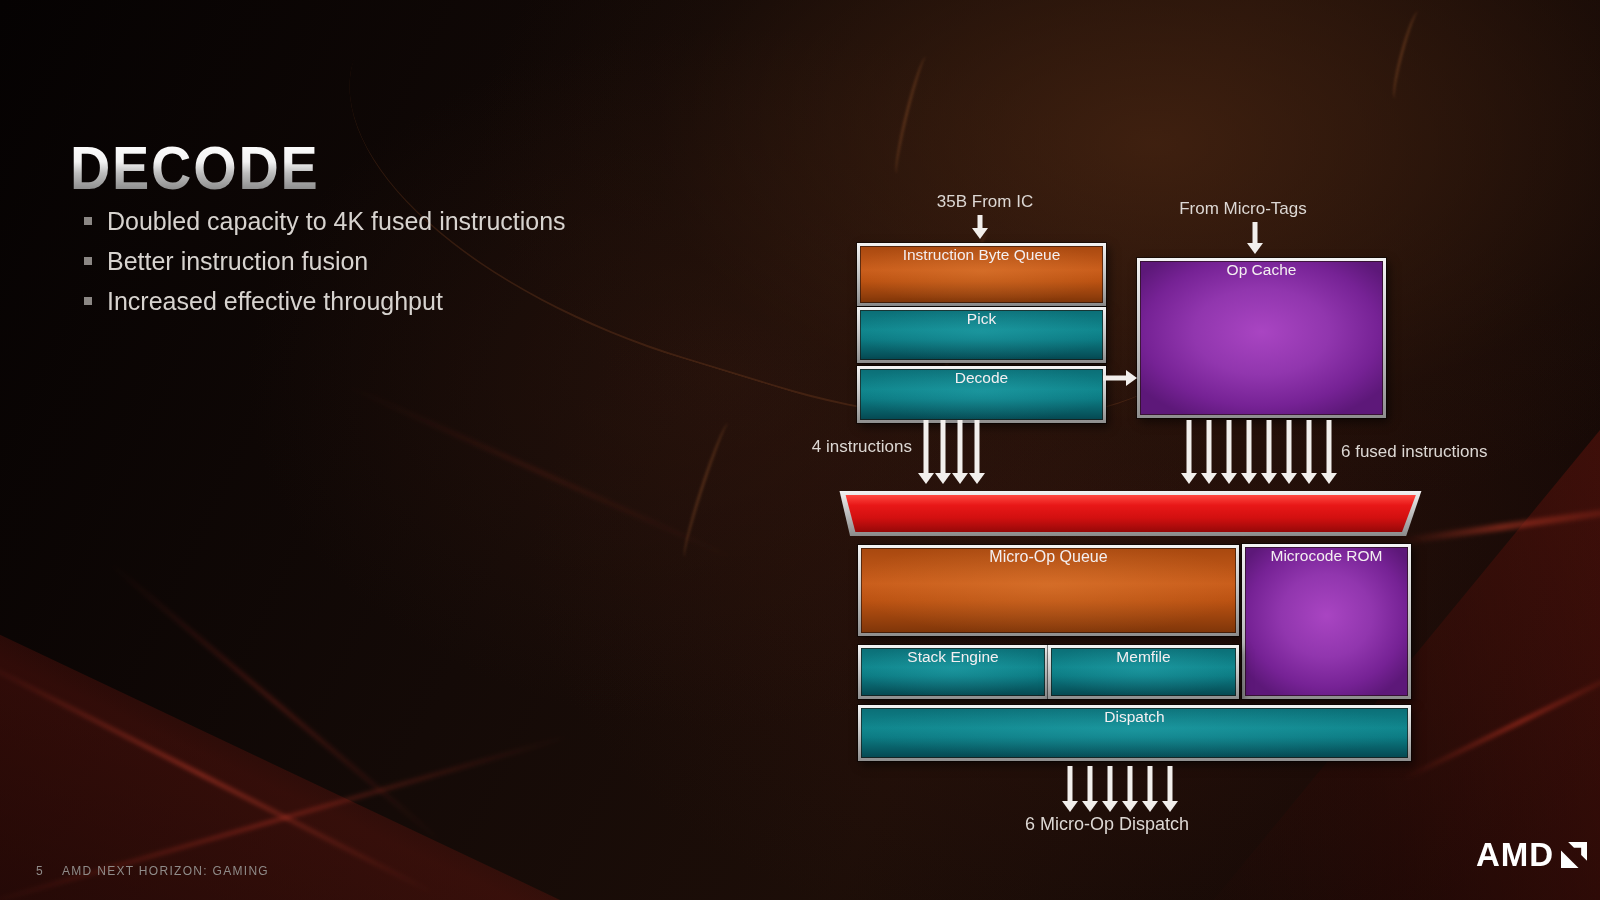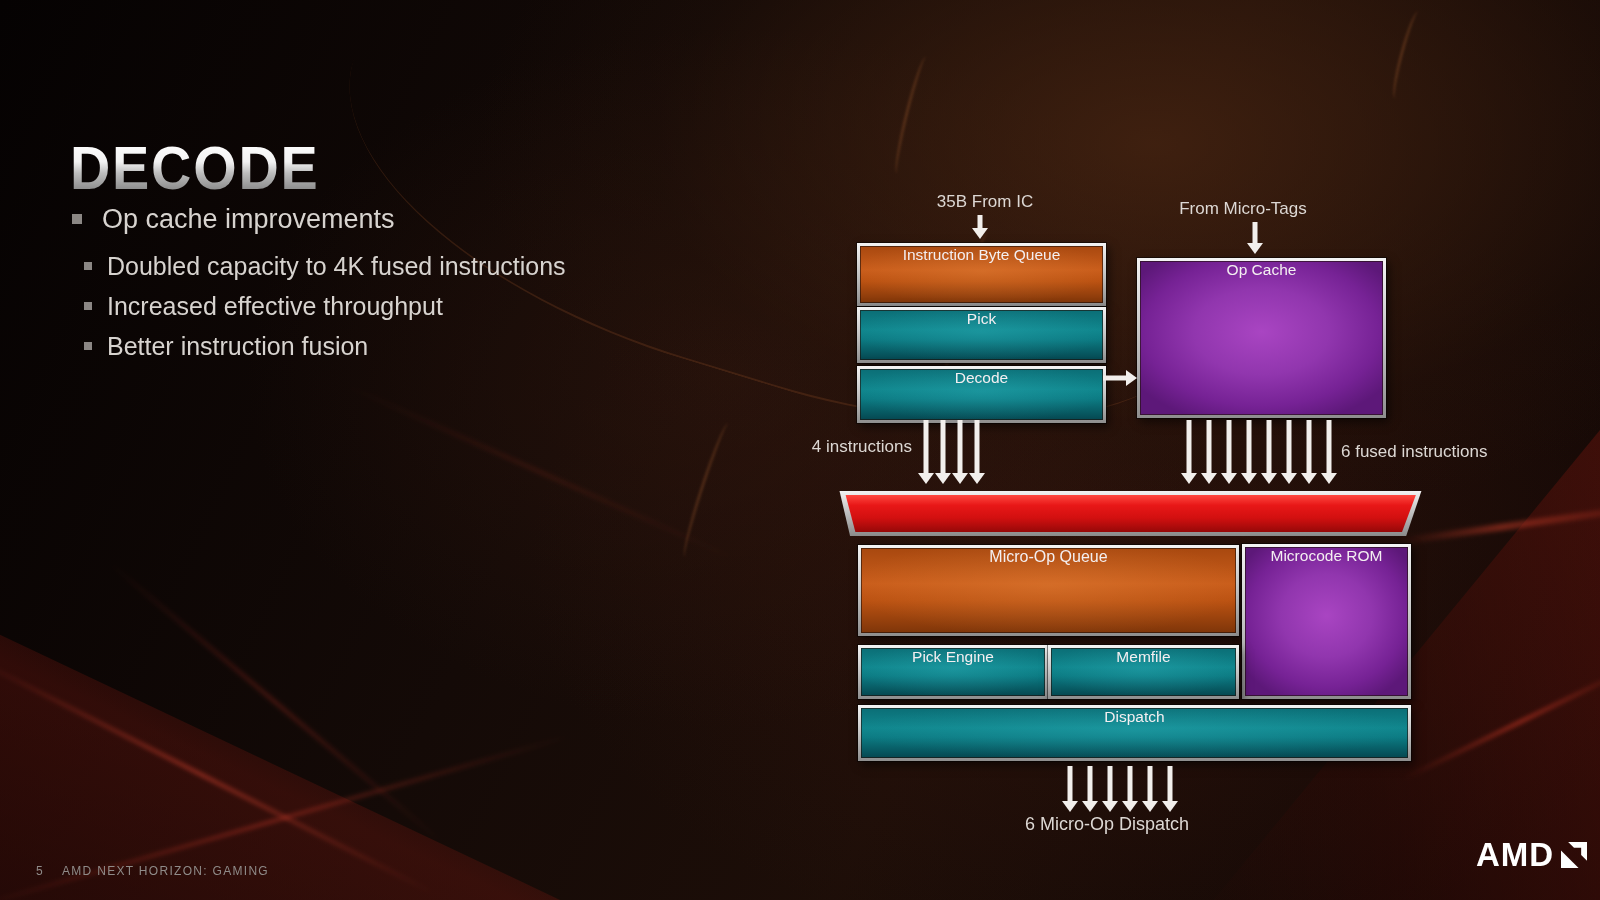--- a/index.html
+++ b/index.html
@@ -112,35 +112,31 @@
     <div class="redline r1"></div>
     <div class="redline r2"></div>
     <div class="redline r3"></div>
     <div class="redline r4"></div>
     <div class="redline r5"></div>
     <div class="redline r6"></div>
   </div>
 
   <h1 class="title">DECODE</h1>
   <ul class="bullets">
-    <li class="b-l1">
-      <span class="mark"></span>
-      <span>Op cache improvements</span>
-    </li>
     <li class="b-l2">
       <span class="mark"></span>
       <span>Doubled capacity to 4K fused instructions</span>
     </li>
     <li class="b-l2">
       <span class="mark"></span>
-      <span>Increased effective throughput</span>
+      <span>Better instruction fusion</span>
     </li>
     <li class="b-l2">
       <span class="mark"></span>
-      <span>Better instruction fusion</span>
+      <span>Increased effective throughput</span>
     </li>
   </ul>
 
   <div>
 
     <div class="dlabel" style="left:885px;top:192px;width:200px;">35B From IC</div>
     <div class="agroup" style="left:974px;top:215px;height:24px;">
       <div class="varr"></div>
     </div>
 
@@ -206,21 +202,21 @@
     </div>
 
     <div class="node" style="left:1242px;top:544px;width:163px;height:149px;">
       <div class="fill f-purple">
           <span>Microcode ROM</span>
         </div>
     </div>
 
     <div class="node" style="left:858px;top:645px;width:184px;height:48px;">
       <div class="fill f-teal">
-          <span>Pick Engine</span>
+          <span>Stack Engine</span>
         </div>
     </div>
 
     <div class="node" style="left:1048px;top:645px;width:185px;height:48px;">
       <div class="fill f-teal">
           <span>Memfile</span>
         </div>
     </div>
 
     <div class="node" style="left:858px;top:705px;width:547px;height:50px;">

